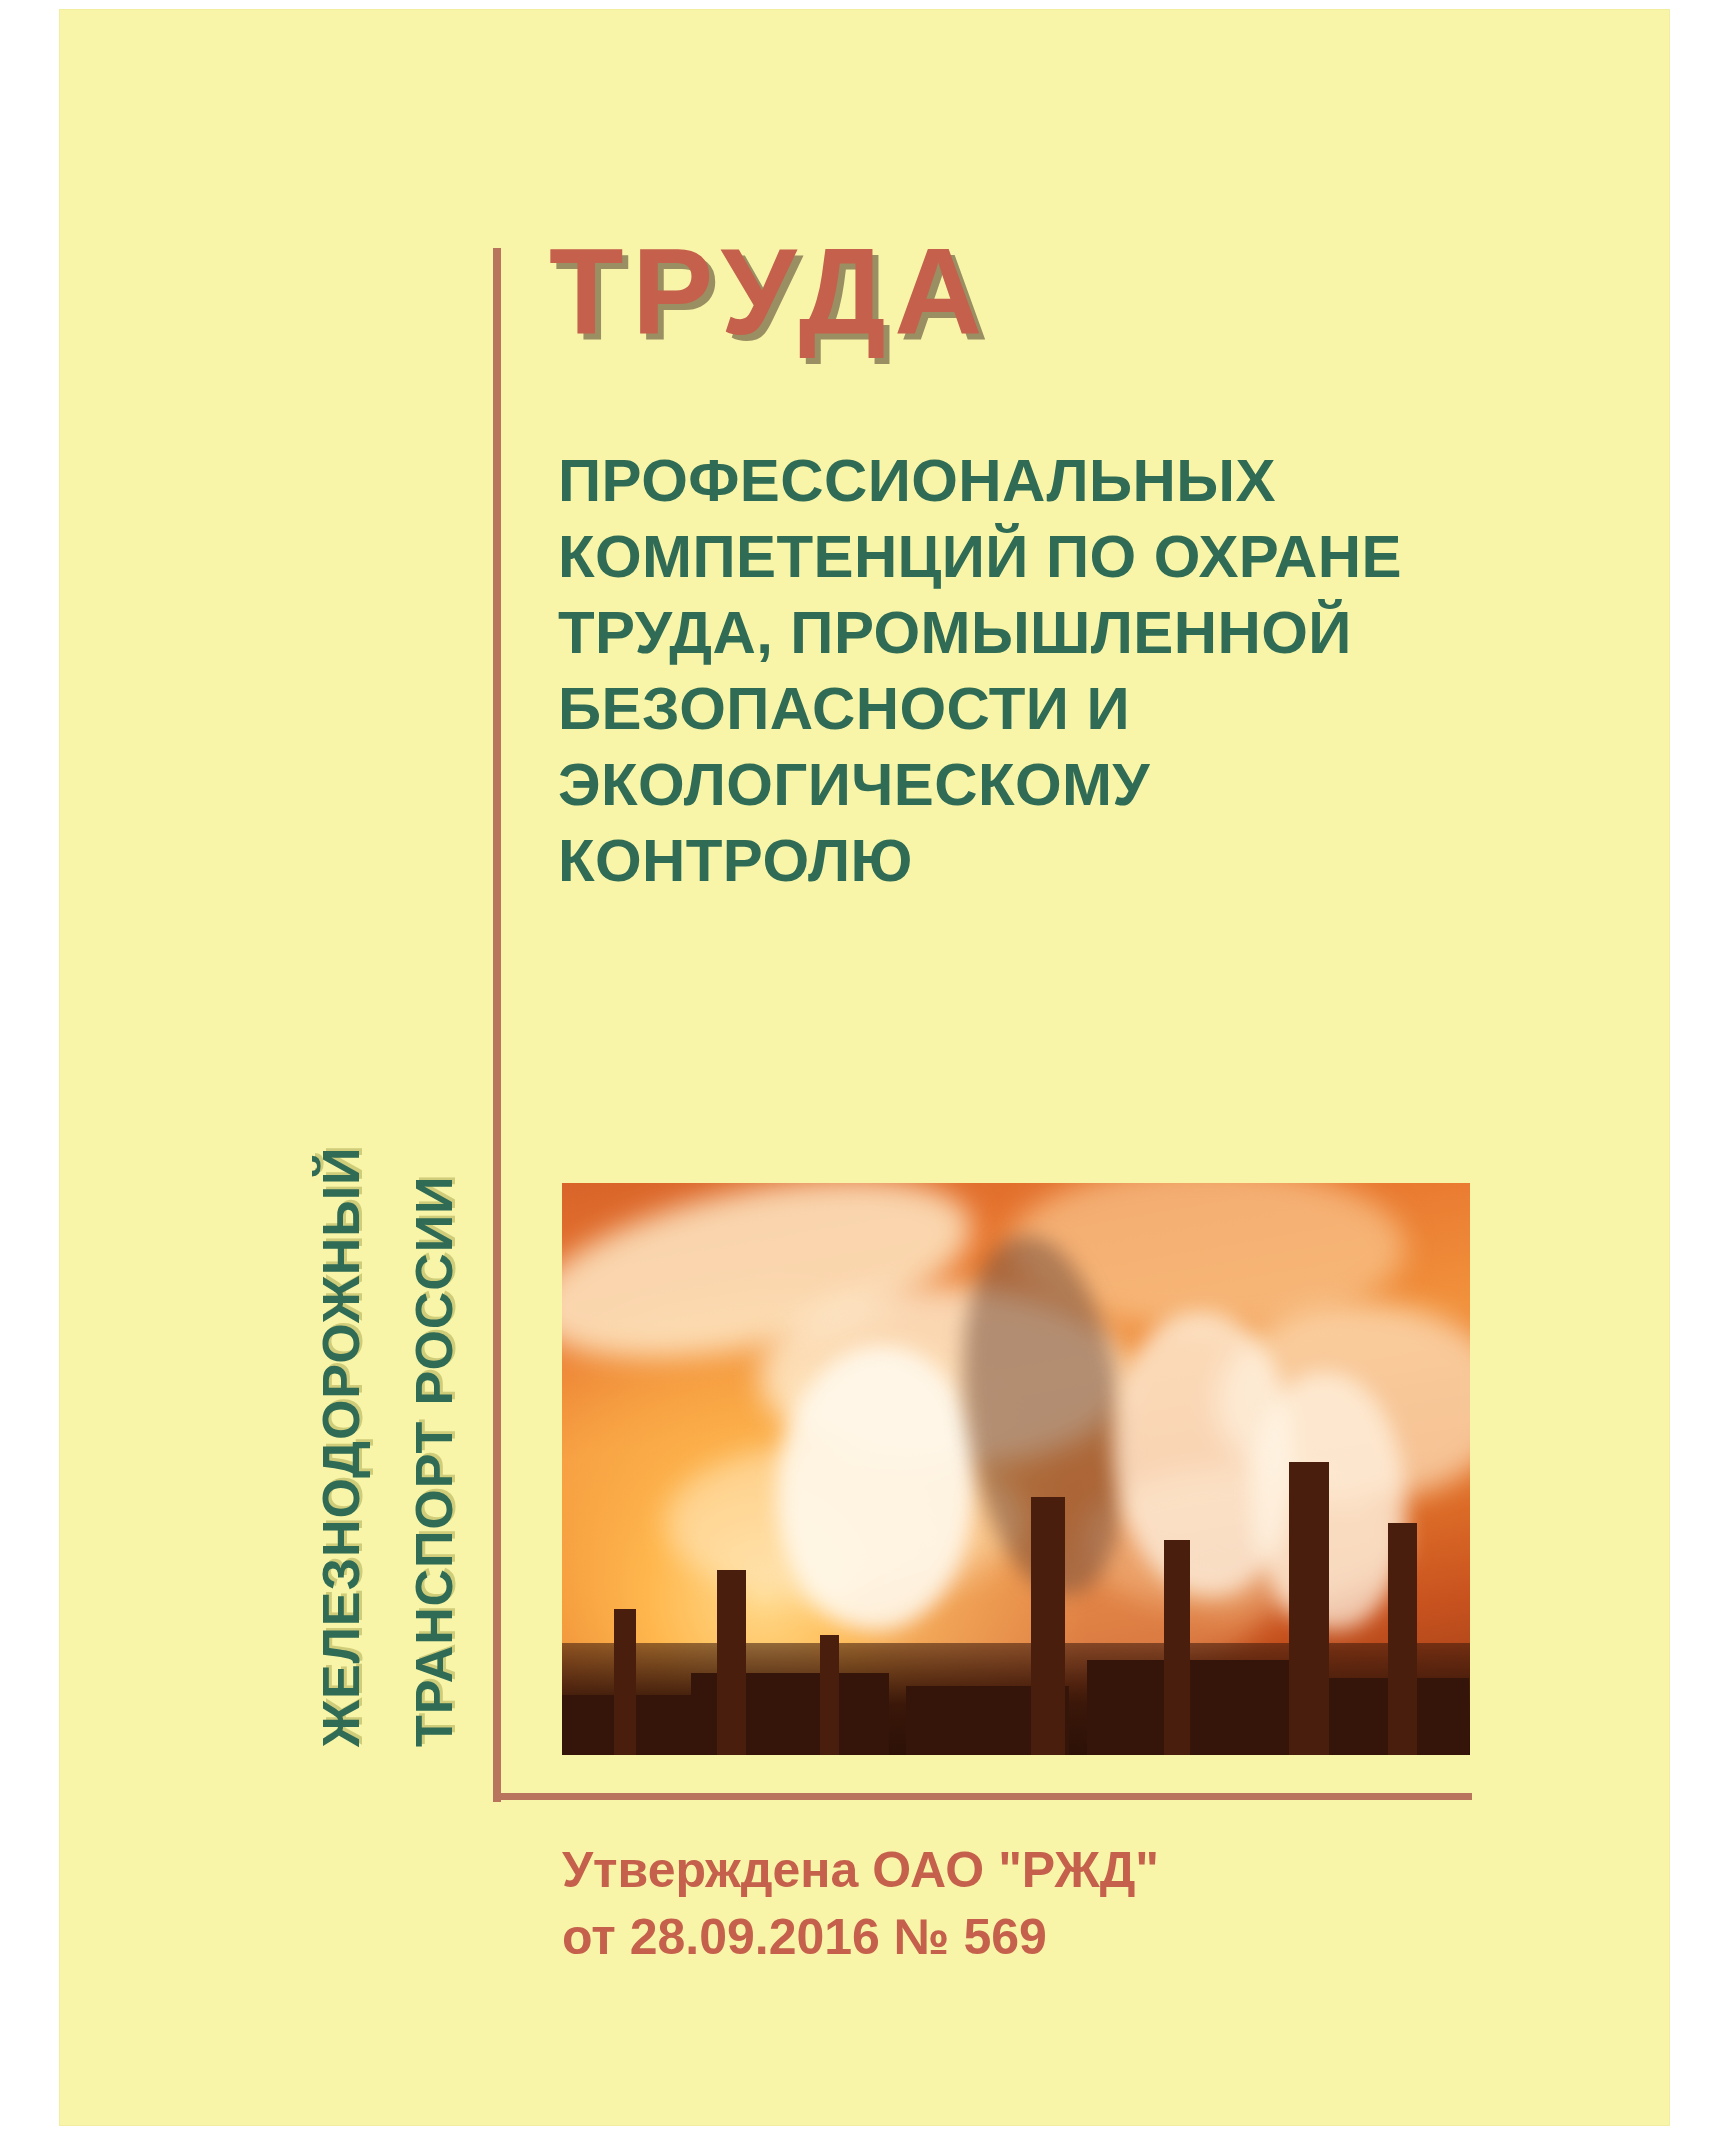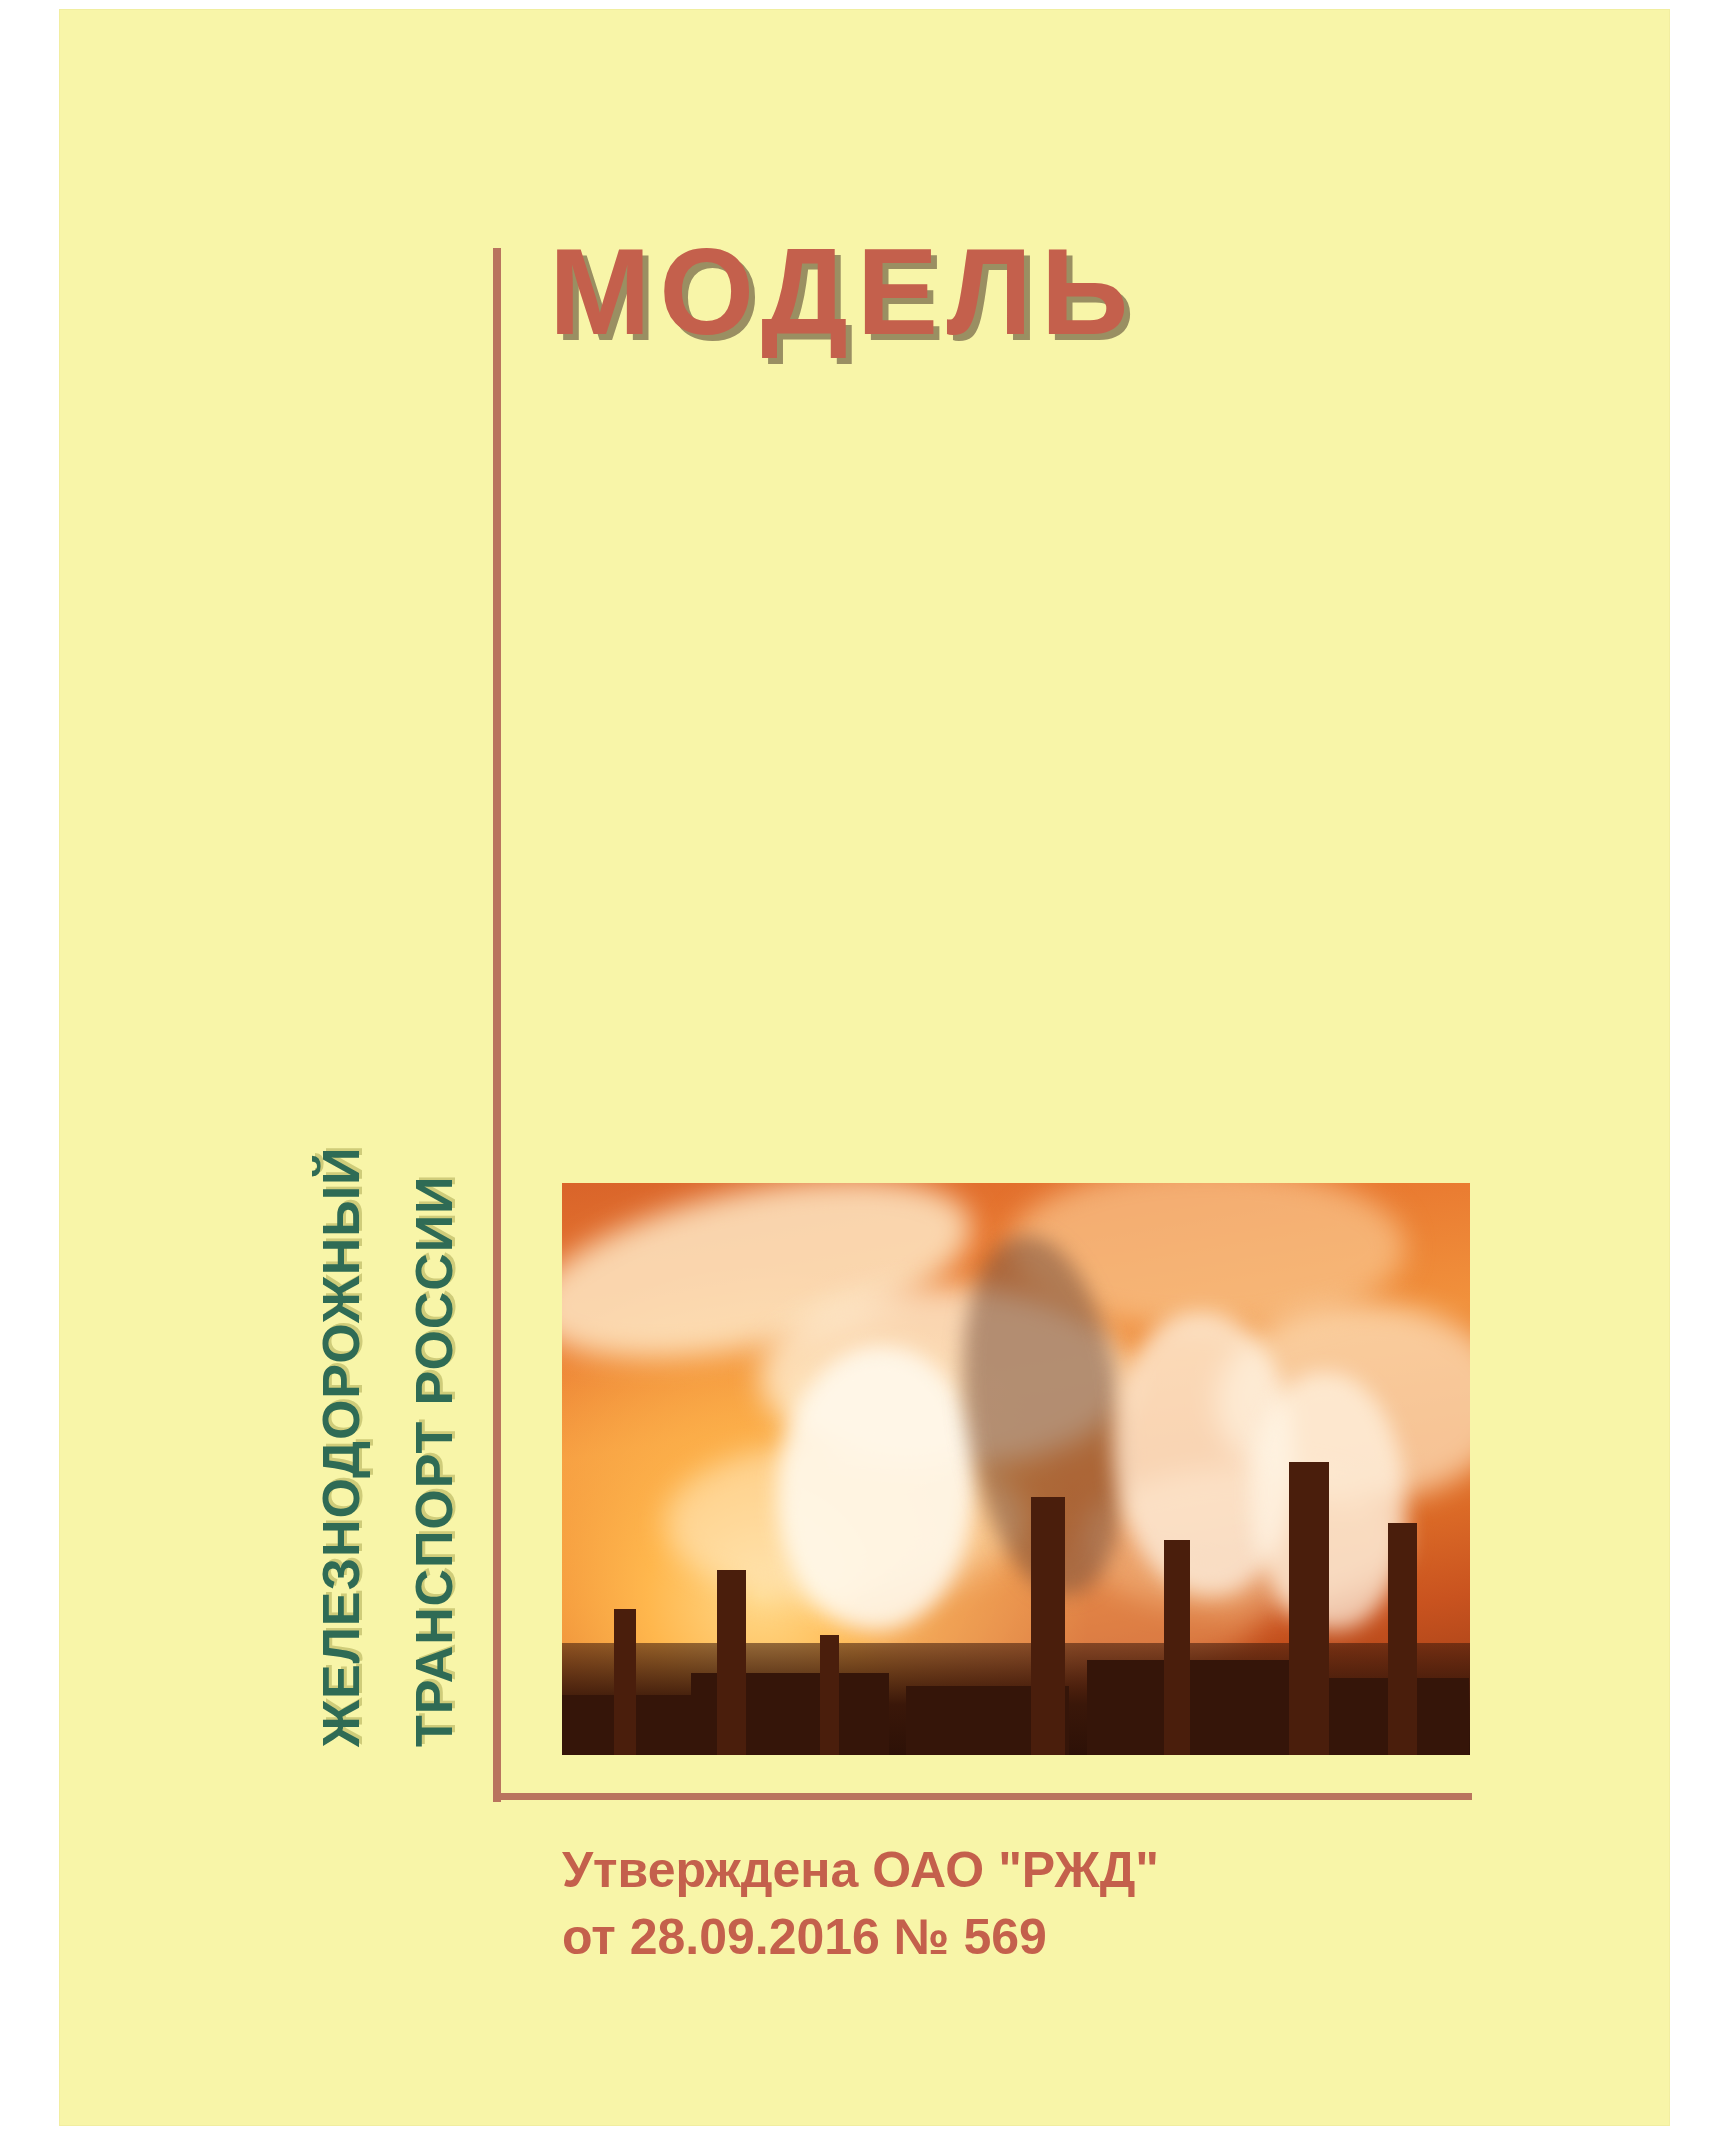--- a/index.html
+++ b/index.html
@@ -191,22 +191,23 @@
   <div class="cover">
 
     <div class="side-rule"></div>
     <div class="bottom-rule"></div>
 
     <div class="side-titles">
       <div class="vtitle line1">ЖЕЛЕЗНОДОРОЖНЫЙ</div>
       <div class="vtitle line2">ТРАНСПОРТ РОССИИ</div>
     </div>
 
-    <div class="main-title">МОДЕЛЬ</div>
-
+    <div class="main-title">ТРУДА</div>
+
+    <div class="subtitle">ПРОФЕССИОНАЛЬНЫХ КОМПЕТЕНЦИЙ ПО ОХРАНЕ ТРУДА, ПРОМЫШЛЕННОЙ БЕЗОПАСНОСТИ И ЭКОЛОГИЧЕСКОМУ КОНТРОЛЮ</div>
 
     <div class="photo">
       <div class="sky"></div>
       <div class="cloud c1"></div>
       <div class="cloud c2"></div>
       <div class="cloud c3"></div>
       <div class="cloud c4"></div>
       <div class="cloud c5"></div>
       <div class="cloud c6"></div>
       <div class="cloud c7"></div>

